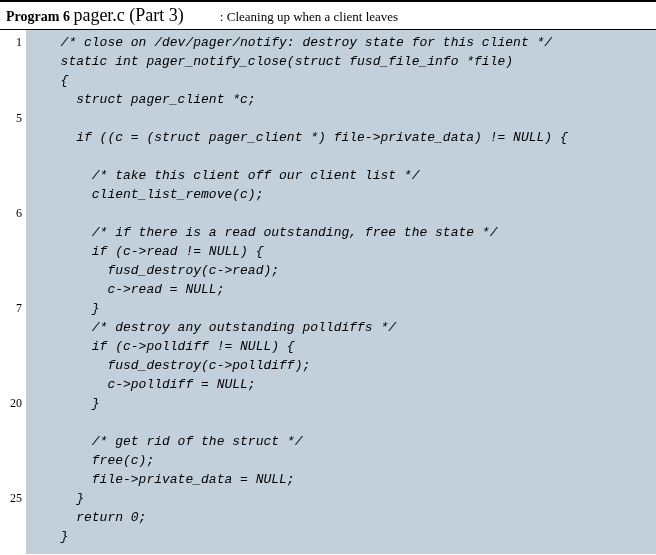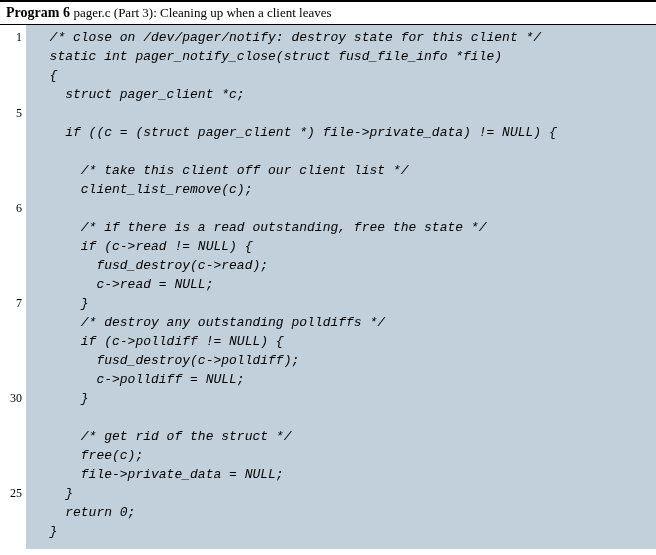--- a/index.html
+++ b/index.html
@@ -20,25 +20,26 @@
     .header {
       padding: 3px 6px;
       font-size: 14px;
       border-bottom: 1px solid #000;
     }
     .header .program-label {
       font-weight: bold;
     }
     .header .filename {
       font-family: Georgia, serif;
-      font-size: 13px;
+      font-size: 18px;
     }
     .header .caption {
       font-family: Georgia, serif;
       font-size: 13px;
+      margin-left: 36px;
     }
     .code-area {
       background: #c1d0db;
       display: flex;
     }
     .gutter {
       background: #fff;
       width: 26px;
       text-align: right;
       font-family: Georgia, serif;
@@ -51,20 +52,21 @@
     .code {
       flex: 1;
       font-family: 'Courier New', Courier, monospace;
       font-size: 13px;
       line-height: 19px;
       font-style: italic;
       padding: 3px 0 8px 8px;
       color: #000;
       white-space: pre;
       overflow: hidden;
+      margin-left: 11px;
     }
     .bottom-gap {
       background: #fff;
       height: 12px;
     }
   </style>
 </head>
 <body>
 
 <div class="container">
@@ -86,21 +88,21 @@
         <div>6</div>
         <div>&nbsp;</div>
         <div>&nbsp;</div>
         <div>&nbsp;</div>
         <div>&nbsp;</div>
         <div>7</div>
         <div>&nbsp;</div>
         <div>&nbsp;</div>
         <div>&nbsp;</div>
         <div>&nbsp;</div>
-        <div>30</div>
+        <div>20</div>
         <div>&nbsp;</div>
         <div>&nbsp;</div>
         <div>&nbsp;</div>
         <div>&nbsp;</div>
         <div>25</div>
         <div>&nbsp;</div>
         <div>&nbsp;</div>
       </div>
     <div class="code" id="code">  /* close on /dev/pager/notify: destroy state for this client */
   static int pager_notify_close(struct fusd_file_info *file)

